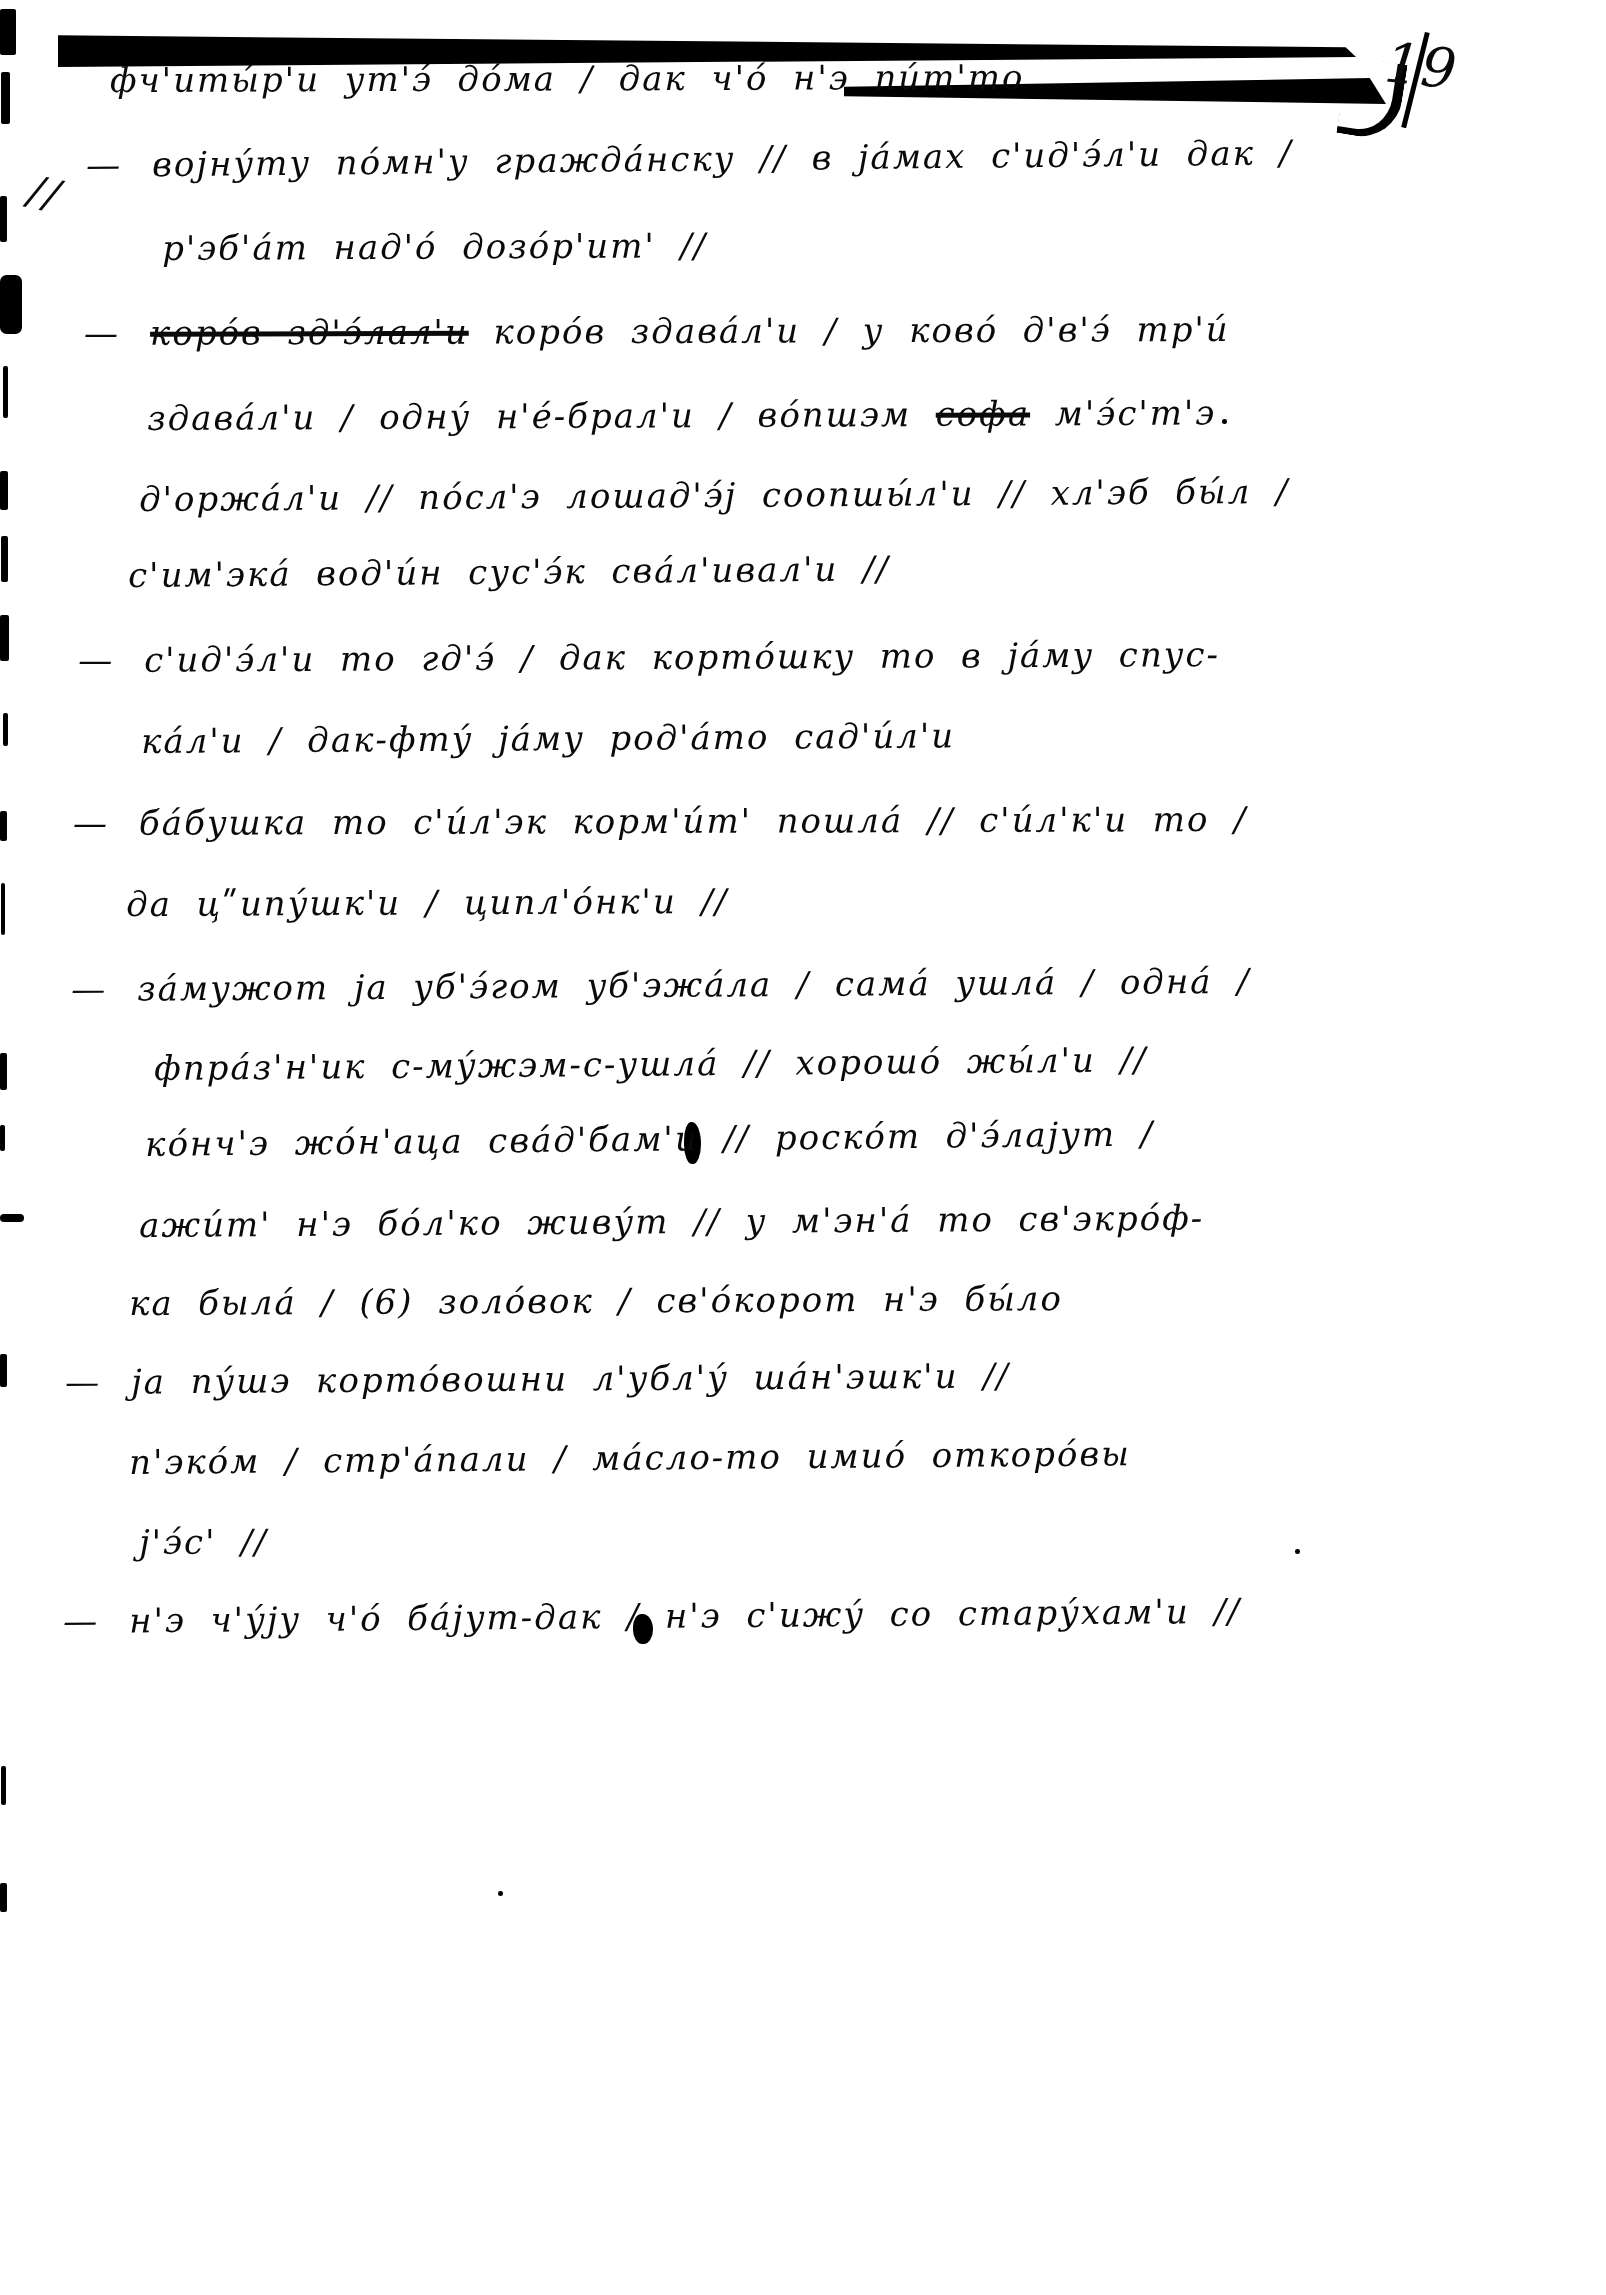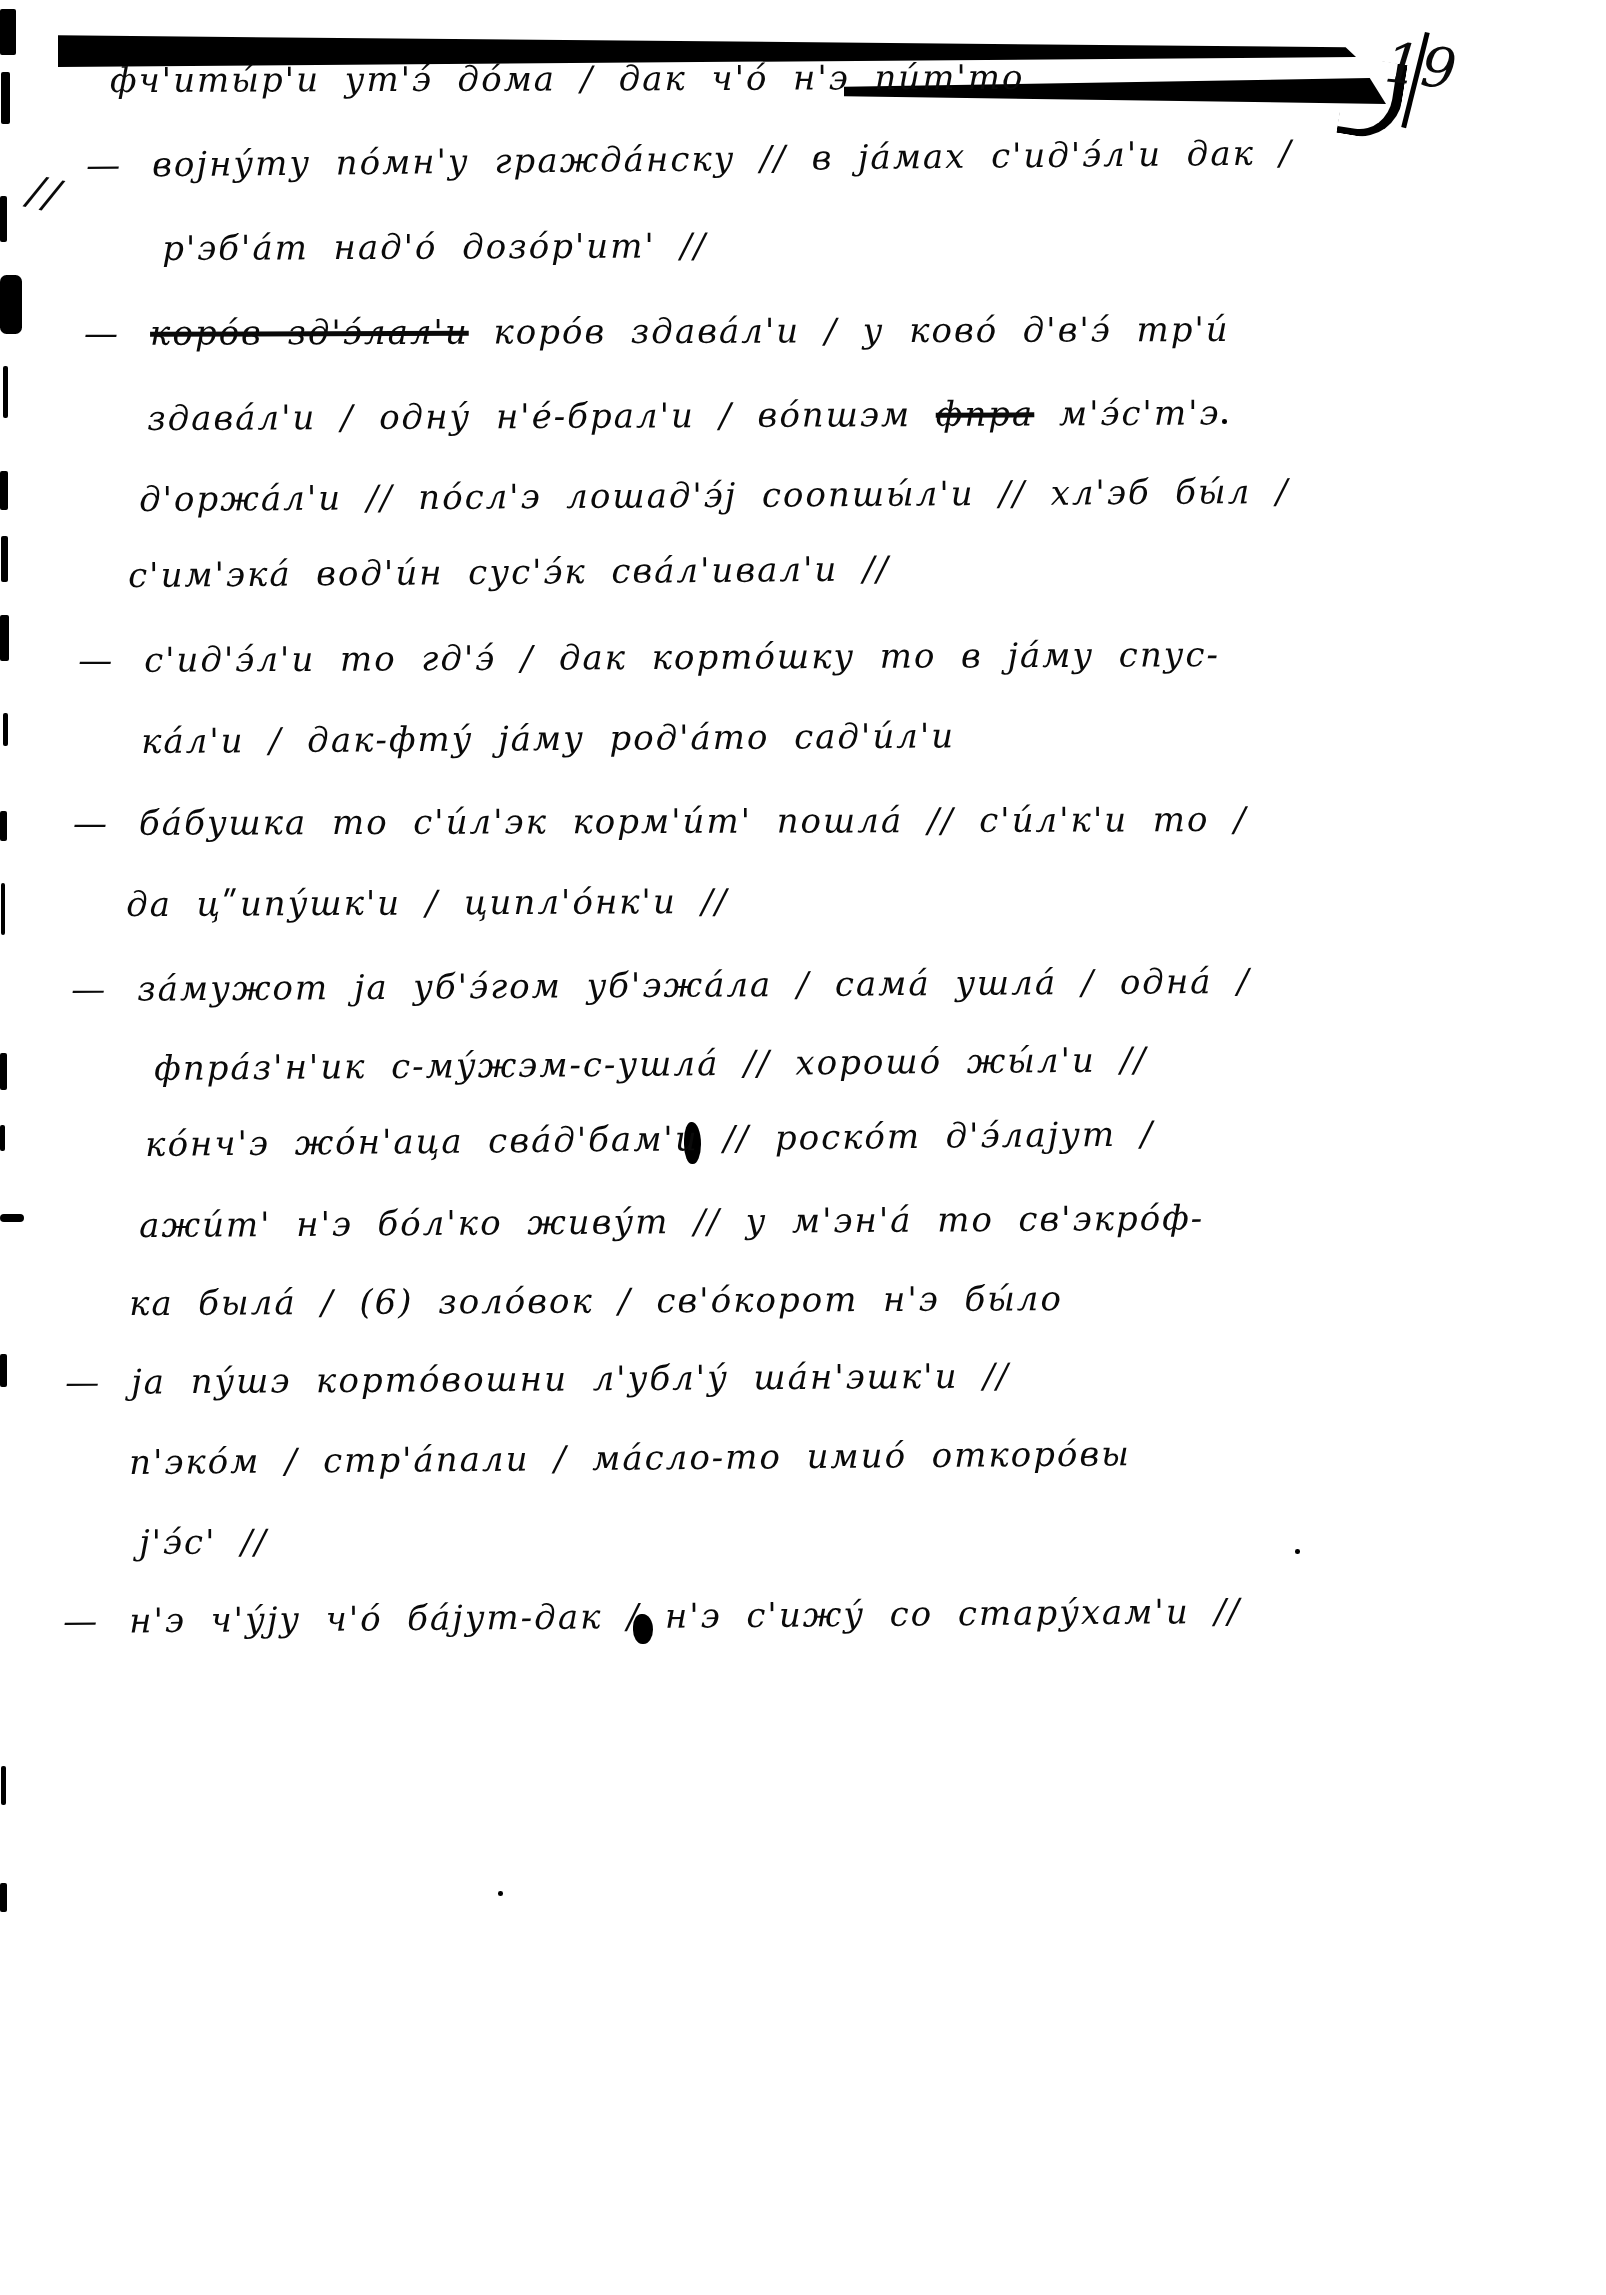--- a/index.html
+++ b/index.html
@@ -93,21 +93,21 @@
   <div class="art blot" style="left:633px;top:1614px;width:19.6px;height:30px"></div>
   <div class="art dot" style="left:498px;top:1891px"></div>
   <div class="art dot" style="left:1295px;top:1549px"></div>
   <div class="art dot" style="left:1222px;top:419px"></div>
 
   <div>
       <div class="hand" style="top: 60px; left: 110px; transform: rotate(-0.2deg);"><span>фч'иты́р'и ут'э́ до́ма / дак ч'о́ н'э пи́т'то</span></div>
       <div class="hand" style="top: 145px; left: 86px; transform: rotate(-0.6deg);"><span class="dash">—</span><span>војну́ту по́мн'у гражда́нску // в ја́мах с'ид'э́л'и дак /</span></div>
       <div class="hand" style="top: 228px; left: 162px; transform: rotate(-0.3deg);"><span>р'эб'а́т над'о́ дозо́р'ит' //</span></div>
       <div class="hand" style="top: 313px; left: 84px; transform: rotate(-0.2deg);"><span class="dash">—</span><span></span><span class="struck">коро́в зд'э́лал'и</span><span> коро́в здава́л'и / у ково́ д'в'э́ тр'и́</span></div>
-      <div class="hand" style="top: 398px; left: 147px; transform: rotate(-0.3deg);"><span>здава́л'и / одну́ н'е́-брал'и / во́пшэм </span><span class="struck">фпра</span><span> м'э́с'т'э</span></div>
+      <div class="hand" style="top: 398px; left: 147px; transform: rotate(-0.3deg);"><span>здава́л'и / одну́ н'е́-брал'и / во́пшэм </span><span class="struck">софа</span><span> м'э́с'т'э</span></div>
       <div class="hand" style="top: 479px; left: 139px; transform: rotate(-0.4deg);"><span>д'оржа́л'и // по́сл'э лошад'э́ј соопшы́л'и // хл'эб бы́л /</span></div>
       <div class="hand" style="top: 555px; left: 128px; transform: rotate(-0.5deg);"><span>с'им'эка́ вод'и́н сус'э́к сва́л'ивал'и //</span></div>
       <div class="hand" style="top: 640px; left: 78px; transform: rotate(-0.3deg);"><span class="dash">—</span><span>с'ид'э́л'и то гд'э́ / дак корто́шку то в ја́му спус-</span></div>
       <div class="hand" style="top: 721px; left: 141px; transform: rotate(-0.4deg);"><span>ка́л'и / дак-фту́ ја́му род'а́то сад'и́л'и</span></div>
       <div class="hand" style="top: 803px; left: 73px; transform: rotate(-0.2deg);"><span class="dash">—</span><span>ба́бушка то с'и́л'эк корм'и́т' пошла́ // с'и́л'к'и то /</span></div>
       <div class="hand" style="top: 884px; left: 126px; transform: rotate(-0.3deg);"><span>да цʺипу́шк'и / ципл'о́нк'и //</span></div>
       <div class="hand" style="top: 969px; left: 71px; transform: rotate(-0.4deg);"><span class="dash">—</span><span>за́мужот ја уб'э́гом уб'эжа́ла / сама́ ушла́ / одна́ /</span></div>
       <div class="hand" style="top: 1048px; left: 154px; transform: rotate(-0.5deg);"><span>фпра́з'н'ик с-му́жэм-с-ушла́ // хорошо́ жы́л'и //</span></div>
       <div class="hand" style="top: 1124px; left: 145px; transform: rotate(-0.6deg);"><span>ко́нч'э жо́н'аца сва́д'бам'и // роско́т д'э́лајут /</span></div>
       <div class="hand" style="top: 1205px; left: 139px; transform: rotate(-0.4deg);"><span>ажи́т' н'э бо́л'ко живу́т // у м'эн'а́ то св'экро́ф-</span></div>

